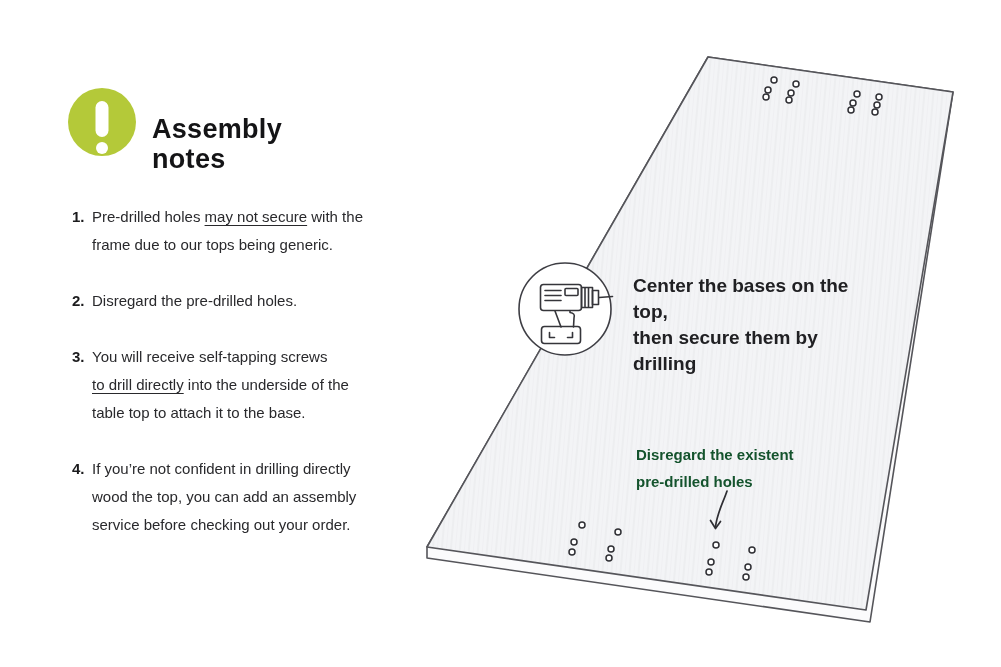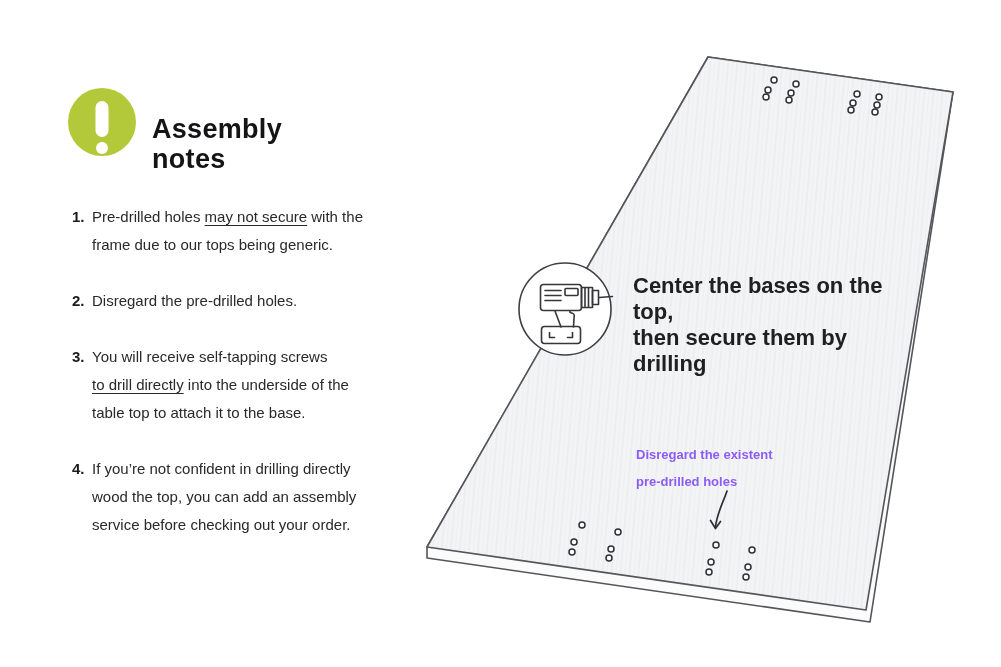--- a/index.html
+++ b/index.html
@@ -39,25 +39,25 @@
   .num{width:20px;flex:0 0 20px;font-weight:700;color:#1b1b1d;}
   .note-text{flex:1;}
   .u{text-decoration:underline;text-underline-offset:3px;text-decoration-thickness:1px;}
 
   
   svg.illu{left:0;top:0;}
 
   
   .drill-note{
     left:633px;top:273px;width:250px;
-    font-size:22px;line-height:26px;font-weight:700;color:#202023;
+    font-size:19px;line-height:26px;font-weight:700;color:#202023;
   }
   .holes-note{
     left:636px;top:441px;width:230px;
-    font-size:13px;line-height:27px;font-weight:700;color:#8b5cf6;
+    font-size:15px;line-height:27px;font-weight:700;color:#14532d;
   }
 </style>
 </head>
 <body>
 
 <div class="abs badge">
   <span class="excl-bar"></span>
   <span class="excl-dot"></span>
 </div>
 

